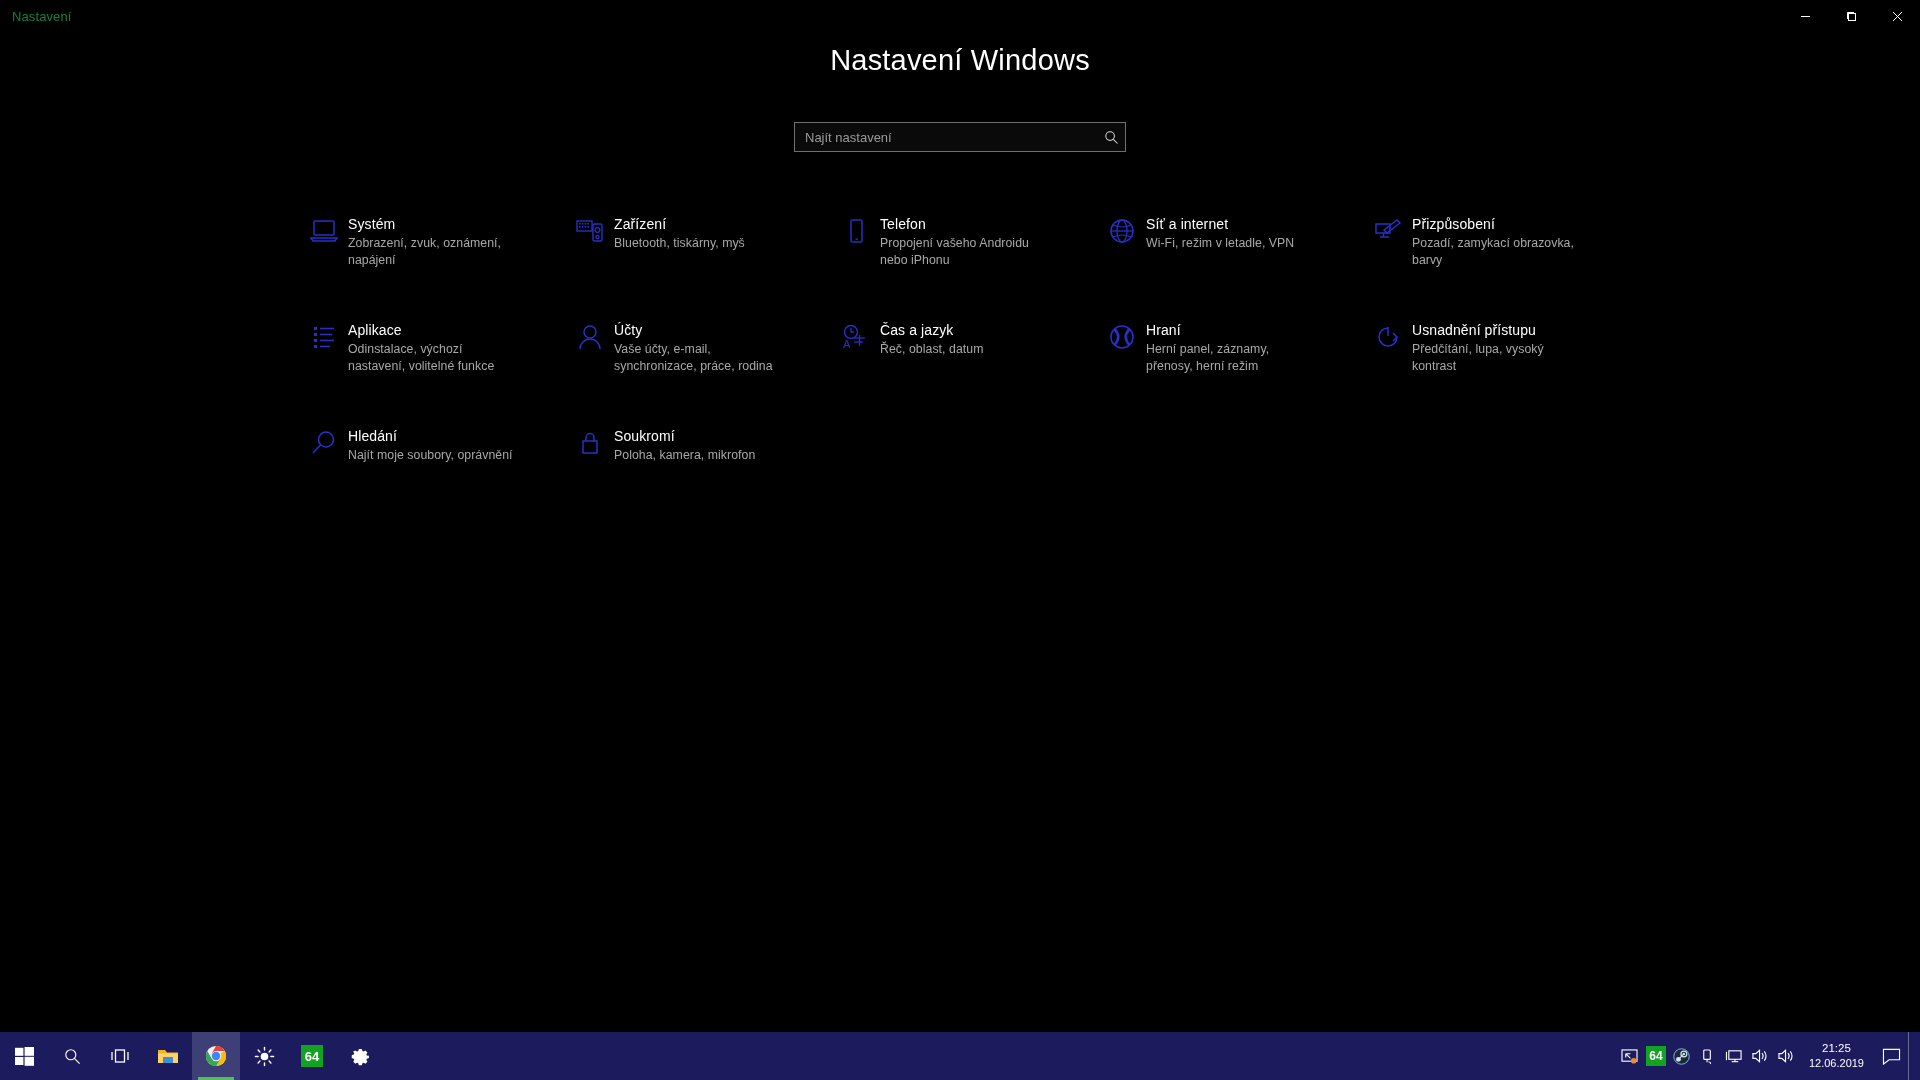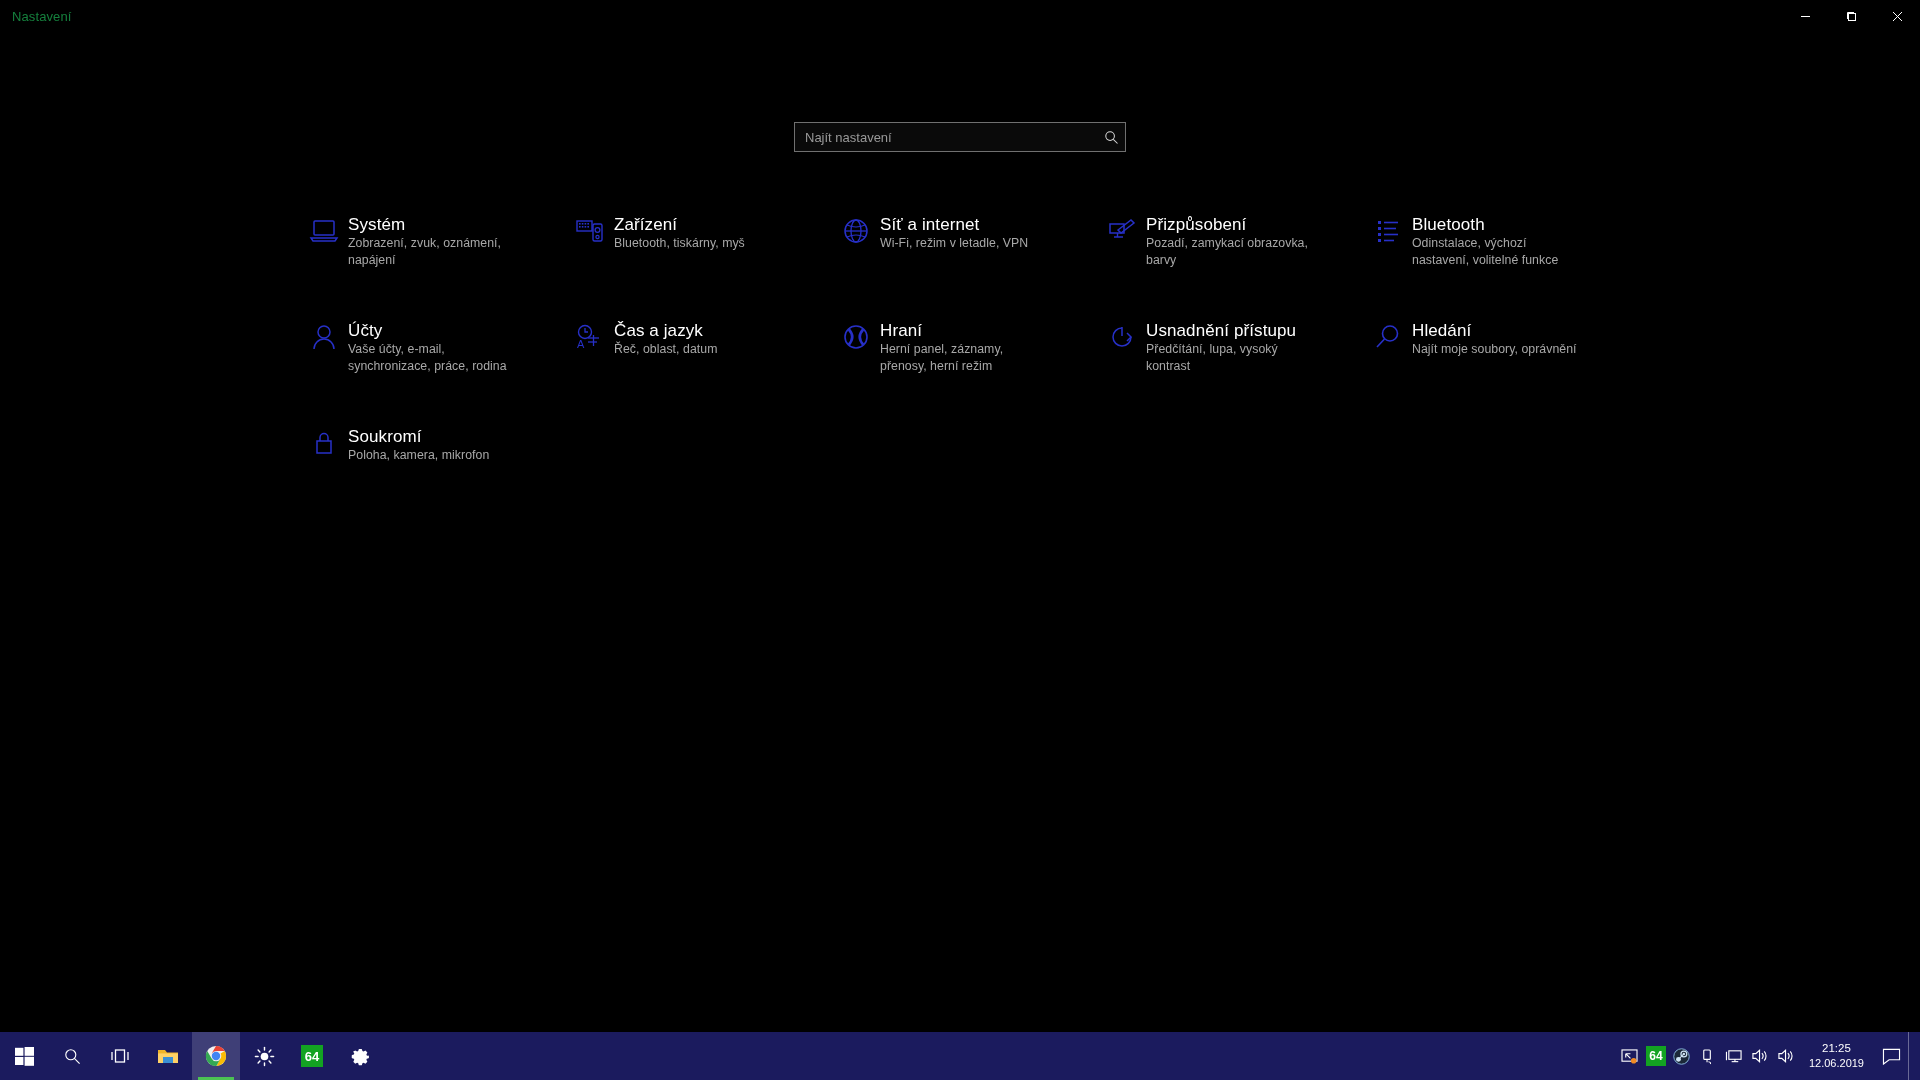--- a/index.html
+++ b/index.html
@@ -60,21 +60,21 @@
     cursor: default; background: transparent;
   }
   .tile-ico {
     width: 48px; min-width: 48px; height: 44px;
     display: flex; align-items: flex-start; justify-content: center;
     padding-top: 6px; color: #2730c8;
   }
   .tile-ico svg { display: block; }
   .tile-txt { padding-top: 4px; }
   .tile-name {
-    color: #ffffff; font-size: 17px; line-height: 17px; letter-spacing: .1px;
+    color: #ffffff; font-size: 14px; line-height: 17px; letter-spacing: .1px;
     margin-bottom: 2px;
   }
   .tile-desc {
     color: #a8a8a8; font-size: 12.3px; line-height: 16.5px; letter-spacing: .05px;
     max-width: 172px;
   }
 
   
   .taskbar {
     position: absolute; left: 0; bottom: 0; width: 1920px; height: 48px;
@@ -136,20 +136,21 @@
       </div>
       <div class="winbtn close">
         <svg width="11" height="11" viewBox="0 0 11 11">
           <line x1="1" y1="1" x2="10" y2="10" stroke="#fff" stroke-width="1"></line>
           <line x1="10" y1="1" x2="1" y2="10" stroke="#fff" stroke-width="1"></line>
         </svg>
       </div>
     </div>
   </div>
 
+  <div class="page-title">Nastavení Windows</div>
 
   <div class="searchwrap">
     <div class="searchbox">
       <input class="search-input" type="text" placeholder="Najít nastavení" style="">
       <div class="search-ico">
         <svg width="15" height="15" viewBox="0 0 16 16">
           <circle cx="6.5" cy="6.5" r="4.6" fill="none" stroke="currentColor" stroke-width="1.1"></circle>
           <line x1="9.9" y1="9.9" x2="14.4" y2="14.4" stroke="currentColor" stroke-width="1.1"></line>
         </svg>
       </div>
@@ -189,20 +190,32 @@
           <circle cx="22.5" cy="12" r="2.4" fill="none" stroke="currentColor" stroke-width="1.3"></circle>
           <circle cx="22.5" cy="19" r="1.6" fill="none" stroke="currentColor" stroke-width="1.2"></circle>
         </svg>
       </div>
       <div class="tile-txt">
         <div class="tile-name">Zařízení</div>
         <div class="tile-desc">Bluetooth, tiskárny, myš</div>
       </div>
     </div>
 
+    <div class="tile">
+      <div class="tile-ico">
+        <svg width="30" height="26" viewBox="0 0 30 26">
+          <rect x="10" y="2" width="11" height="22" rx="1.6" fill="none" stroke="currentColor" stroke-width="1.5"></rect>
+          <rect x="14.5" y="20.5" width="2.4" height="1.4" fill="currentColor"></rect>
+        </svg>
+      </div>
+      <div class="tile-txt">
+        <div class="tile-name">Telefon</div>
+        <div class="tile-desc">Propojení vašeho Androidu nebo iPhonu</div>
+      </div>
+    </div>
 
     <div class="tile">
       <div class="tile-ico">
         <svg width="30" height="26" viewBox="0 0 30 26">
           <circle cx="15" cy="13" r="11" fill="none" stroke="currentColor" stroke-width="1.5"></circle>
           <ellipse cx="15" cy="13" rx="5" ry="11" fill="none" stroke="currentColor" stroke-width="1.3"></ellipse>
           <line x1="4" y1="13" x2="26" y2="13" stroke="currentColor" stroke-width="1.3"></line>
           <path d="M6 7 Q15 11 24 7" fill="none" stroke="currentColor" stroke-width="1.2"></path>
           <path d="M6 19 Q15 15 24 19" fill="none" stroke="currentColor" stroke-width="1.2"></path>
         </svg>
@@ -238,21 +251,21 @@
           </g>
           <g stroke="currentColor" stroke-width="1.6">
             <line x1="11" y1="4.5" x2="25" y2="4.5"></line>
               <line x1="11" y1="10.5" x2="23" y2="10.5"></line>
             <line x1="11" y1="16.5" x2="25" y2="16.5"></line>
               <line x1="11" y1="22.5" x2="21" y2="22.5"></line>
           </g>
         </svg>
       </div>
       <div class="tile-txt">
-        <div class="tile-name">Bluetooth</div>
+        <div class="tile-name">Aplikace</div>
         <div class="tile-desc">Odinstalace, výchozí nastavení, volitelné funkce</div>
       </div>
     </div>
 
     <div class="tile">
       <div class="tile-ico">
         <svg width="30" height="26" viewBox="0 0 30 26">
           <circle cx="15" cy="8" r="6" fill="none" stroke="currentColor" stroke-width="1.5"></circle>
           <path d="M5 25 a10 10 0 0 1 20 0" fill="none" stroke="currentColor" stroke-width="1.5"></path>
         </svg>

